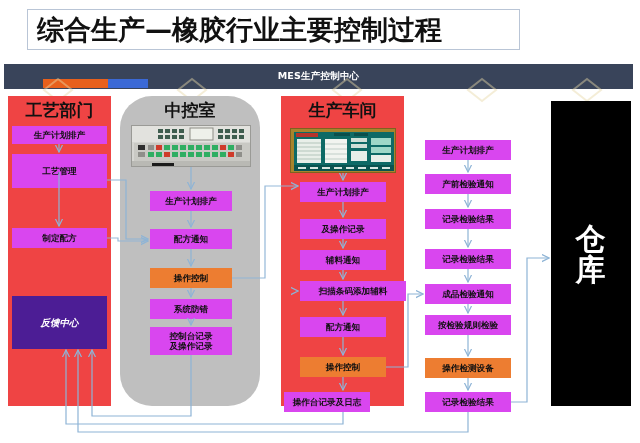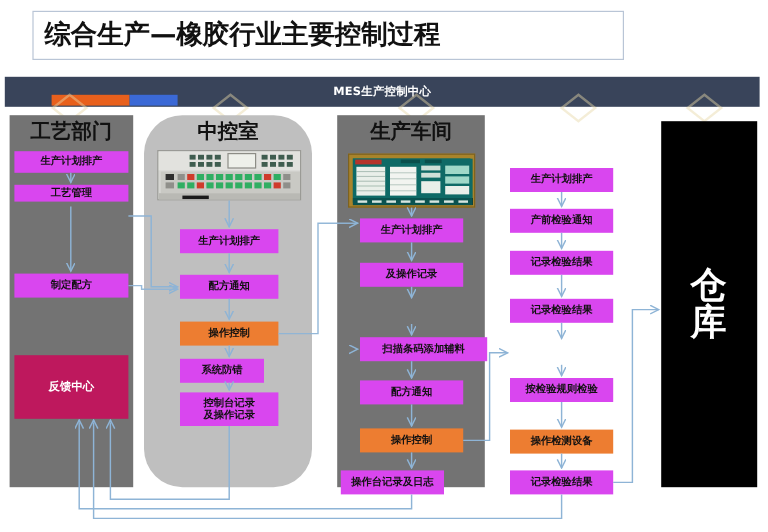--- a/index.html
+++ b/index.html
@@ -10,21 +10,21 @@
   }
   .slide{position:absolute;inset:0;width:640px;height:443px;}
 
   
   .title-box{
     position:absolute;left:27px;top:9px;width:493px;height:41px;
     border:1.5px solid #b9c5d6;background:#ffffff;
     display:flex;align-items:center;box-sizing:border-box;
   }
   .title-text{
-    font-size:22px;font-weight:bold;color:#111111;
+    font-size:27px;font-weight:bold;color:#111111;
     letter-spacing:0px;padding-left:9px;line-height:1;white-space:nowrap;
   }
 
   
   .mes-bar{
     position:absolute;left:4px;top:64px;width:629px;height:25px;
     background:#39445a;
     display:flex;align-items:center;justify-content:center;
   }
   .mes-bar span{
@@ -35,40 +35,40 @@
 
   
   .chev{
     position:absolute;top:77px;width:34px;height:26px;
     opacity:.45;
   }
   .chev svg{display:block;}
 
   
   .panel{position:absolute;box-sizing:border-box;}
-  .panel.blue{background:#737373;}
+  .panel.blue{background:#ef4444;}
   .panel.gray{background:#bfbfbf;}
   .panel.black{background:#000000;}
 
   .col-head{
     text-align:center;font-weight:bold;color:#111;
     font-size:17px;line-height:1;padding-top:6px;letter-spacing:0px;
     white-space:nowrap;
   }
 
   
   .pbox{
     position:absolute;box-sizing:border-box;
     display:flex;align-items:center;justify-content:center;
     text-align:center;color:#111111;font-weight:bold;
     font-size:8.6px;line-height:1.18;
   }
   .pbox.green{background:#d946ef;}
   .pbox.orange{background:#ed7d31;}
-  .pbox.olive{background:#be185d;color:#ffffff;font-size:9.5px;}
+  .pbox.olive{background:#4c1d95;color:#ffffff;font-size:9.5px;font-style:italic;}
 
   
   .photo{position:absolute;box-sizing:border-box;overflow:hidden;}
   .photo.ctrl{background:#cfd0cc;border:1px solid #9a9a96;}
   .photo.board{background:#a8842c;border:1px solid #7d6220;padding:3px;}
   .board-inner{width:100%;height:100%;background:#0e6a66;position:relative;}
 
   
   .wh-text{
     position:absolute;left:0;right:0;top:50%;transform:translateY(-50%);
@@ -117,21 +117,21 @@
   <div class="chev" style="left:570px;">
     <svg width="34" height="26" viewBox="0 0 34 26">
         <path d="M17 2 L31 13 L17 24 L3 13 Z" fill="none" stroke="#e8d9a8" stroke-width="2"></path>
       </svg>
   </div>
 
   <div class="panel blue" style="left:8px;top:96px;width:103px;height:310px;">
     <div class="col-head">工艺部门</div>
   </div>
   <div class="pbox green" style="left:12px;top:126px;width:95px;height:18px;">生产计划排产</div>
-  <div class="pbox green" style="left:12px;top:154px;width:95px;height:14px;">工艺管理</div>
+  <div class="pbox green" style="left:12px;top:154px;width:95px;height:34px;">工艺管理</div>
   <div class="pbox green" style="left:12px;top:228px;width:95px;height:20px;">制定配方</div>
   <div class="pbox olive" style="left:12px;top:296px;width:95px;height:53px;">反馈中心</div>
 
   <div class="panel gray" style="left:120px;top:96px;width:140px;height:310px;border-radius:32px;">
     <div class="col-head">中控室</div>
   </div>
 
   <div class="photo ctrl" style="left:131px;top:125px;width:120px;height:42px;">
     <svg width="120" height="42" viewBox="0 0 120 42">
       <rect x="0" y="0" width="120" height="42" fill="#d6d6d2"></rect>
@@ -184,21 +184,21 @@
         <rect x="96" y="26" width="6" height="5" fill="#cf3b2b"></rect>
         <rect x="104" y="26" width="6" height="5" fill="#8f8f8a"></rect>
       </g>
       <rect x="0" y="35" width="120" height="7" fill="#b9b9b4"></rect>
       <rect x="20" y="37" width="22" height="3" fill="#1b1b1b"></rect>
     </svg>
   </div>
   <div class="pbox green" style="left:150px;top:191px;width:82px;height:20px;">生产计划排产</div>
   <div class="pbox green" style="left:150px;top:229px;width:82px;height:20px;">配方通知</div>
   <div class="pbox orange" style="left:150px;top:268px;width:82px;height:20px;">操作控制</div>
-  <div class="pbox green" style="left:150px;top:299px;width:70px;height:20px;">系统防错</div>
+  <div class="pbox green" style="left:150px;top:299px;width:82px;height:20px;">系统防错</div>
   <div class="pbox green" style="left:150px;top:327px;width:82px;height:28px;white-space:pre-line;">控制台记录
 及操作记录</div>
 
   <div class="panel blue" style="left:281px;top:96px;width:123px;height:310px;">
     <div class="col-head">生产车间</div>
   </div>
 
   <div class="photo board" style="left:290px;top:128px;width:106px;height:45px;">
     <div class="board-inner">
       <svg width="100" height="39" viewBox="0 0 100 39">
@@ -237,29 +237,31 @@
           <rect x="52" y="35" width="8" height="2"></rect>
             <rect x="64" y="35" width="8" height="2"></rect>
           <rect x="76" y="35" width="8" height="2"></rect>
             <rect x="88" y="35" width="8" height="2"></rect>
         </g>
       </svg>
     </div>
   </div>
   <div class="pbox green" style="left:300px;top:182px;width:86px;height:20px;">生产计划排产</div>
   <div class="pbox green" style="left:300px;top:219px;width:86px;height:20px;">及操作记录</div>
+  <div class="pbox green" style="left:300px;top:250px;width:86px;height:20px;">辅料通知</div>
   <div class="pbox green" style="left:300px;top:281px;width:106px;height:20px;">扫描条码添加辅料</div>
   <div class="pbox green" style="left:300px;top:317px;width:86px;height:20px;">配方通知</div>
   <div class="pbox orange" style="left:300px;top:357px;width:86px;height:20px;">操作控制</div>
   <div class="pbox green" style="left:284px;top:392px;width:86px;height:20px;">操作台记录及日志</div>
 
   <div class="pbox green" style="left:425px;top:140px;width:86px;height:20px;">生产计划排产</div>
   <div class="pbox green" style="left:425px;top:174px;width:86px;height:20px;">产前检验通知</div>
   <div class="pbox green" style="left:425px;top:209px;width:86px;height:20px;">记录检验结果</div>
   <div class="pbox green" style="left:425px;top:249px;width:86px;height:20px;">记录检验结果</div>
+  <div class="pbox green" style="left:425px;top:284px;width:86px;height:20px;">成品检验通知</div>
   <div class="pbox green" style="left:425px;top:315px;width:86px;height:20px;">按检验规则检验</div>
   <div class="pbox orange" style="left:425px;top:358px;width:86px;height:20px;">操作检测设备</div>
   <div class="pbox green" style="left:425px;top:392px;width:86px;height:20px;">记录检验结果</div>
 
   <div class="panel black" style="left:551px;top:101px;width:80px;height:305px;">
     <div class="wh-text" style="white-space:pre-line;">仓
 库</div>
   </div>
 
   <svg class="wires">

